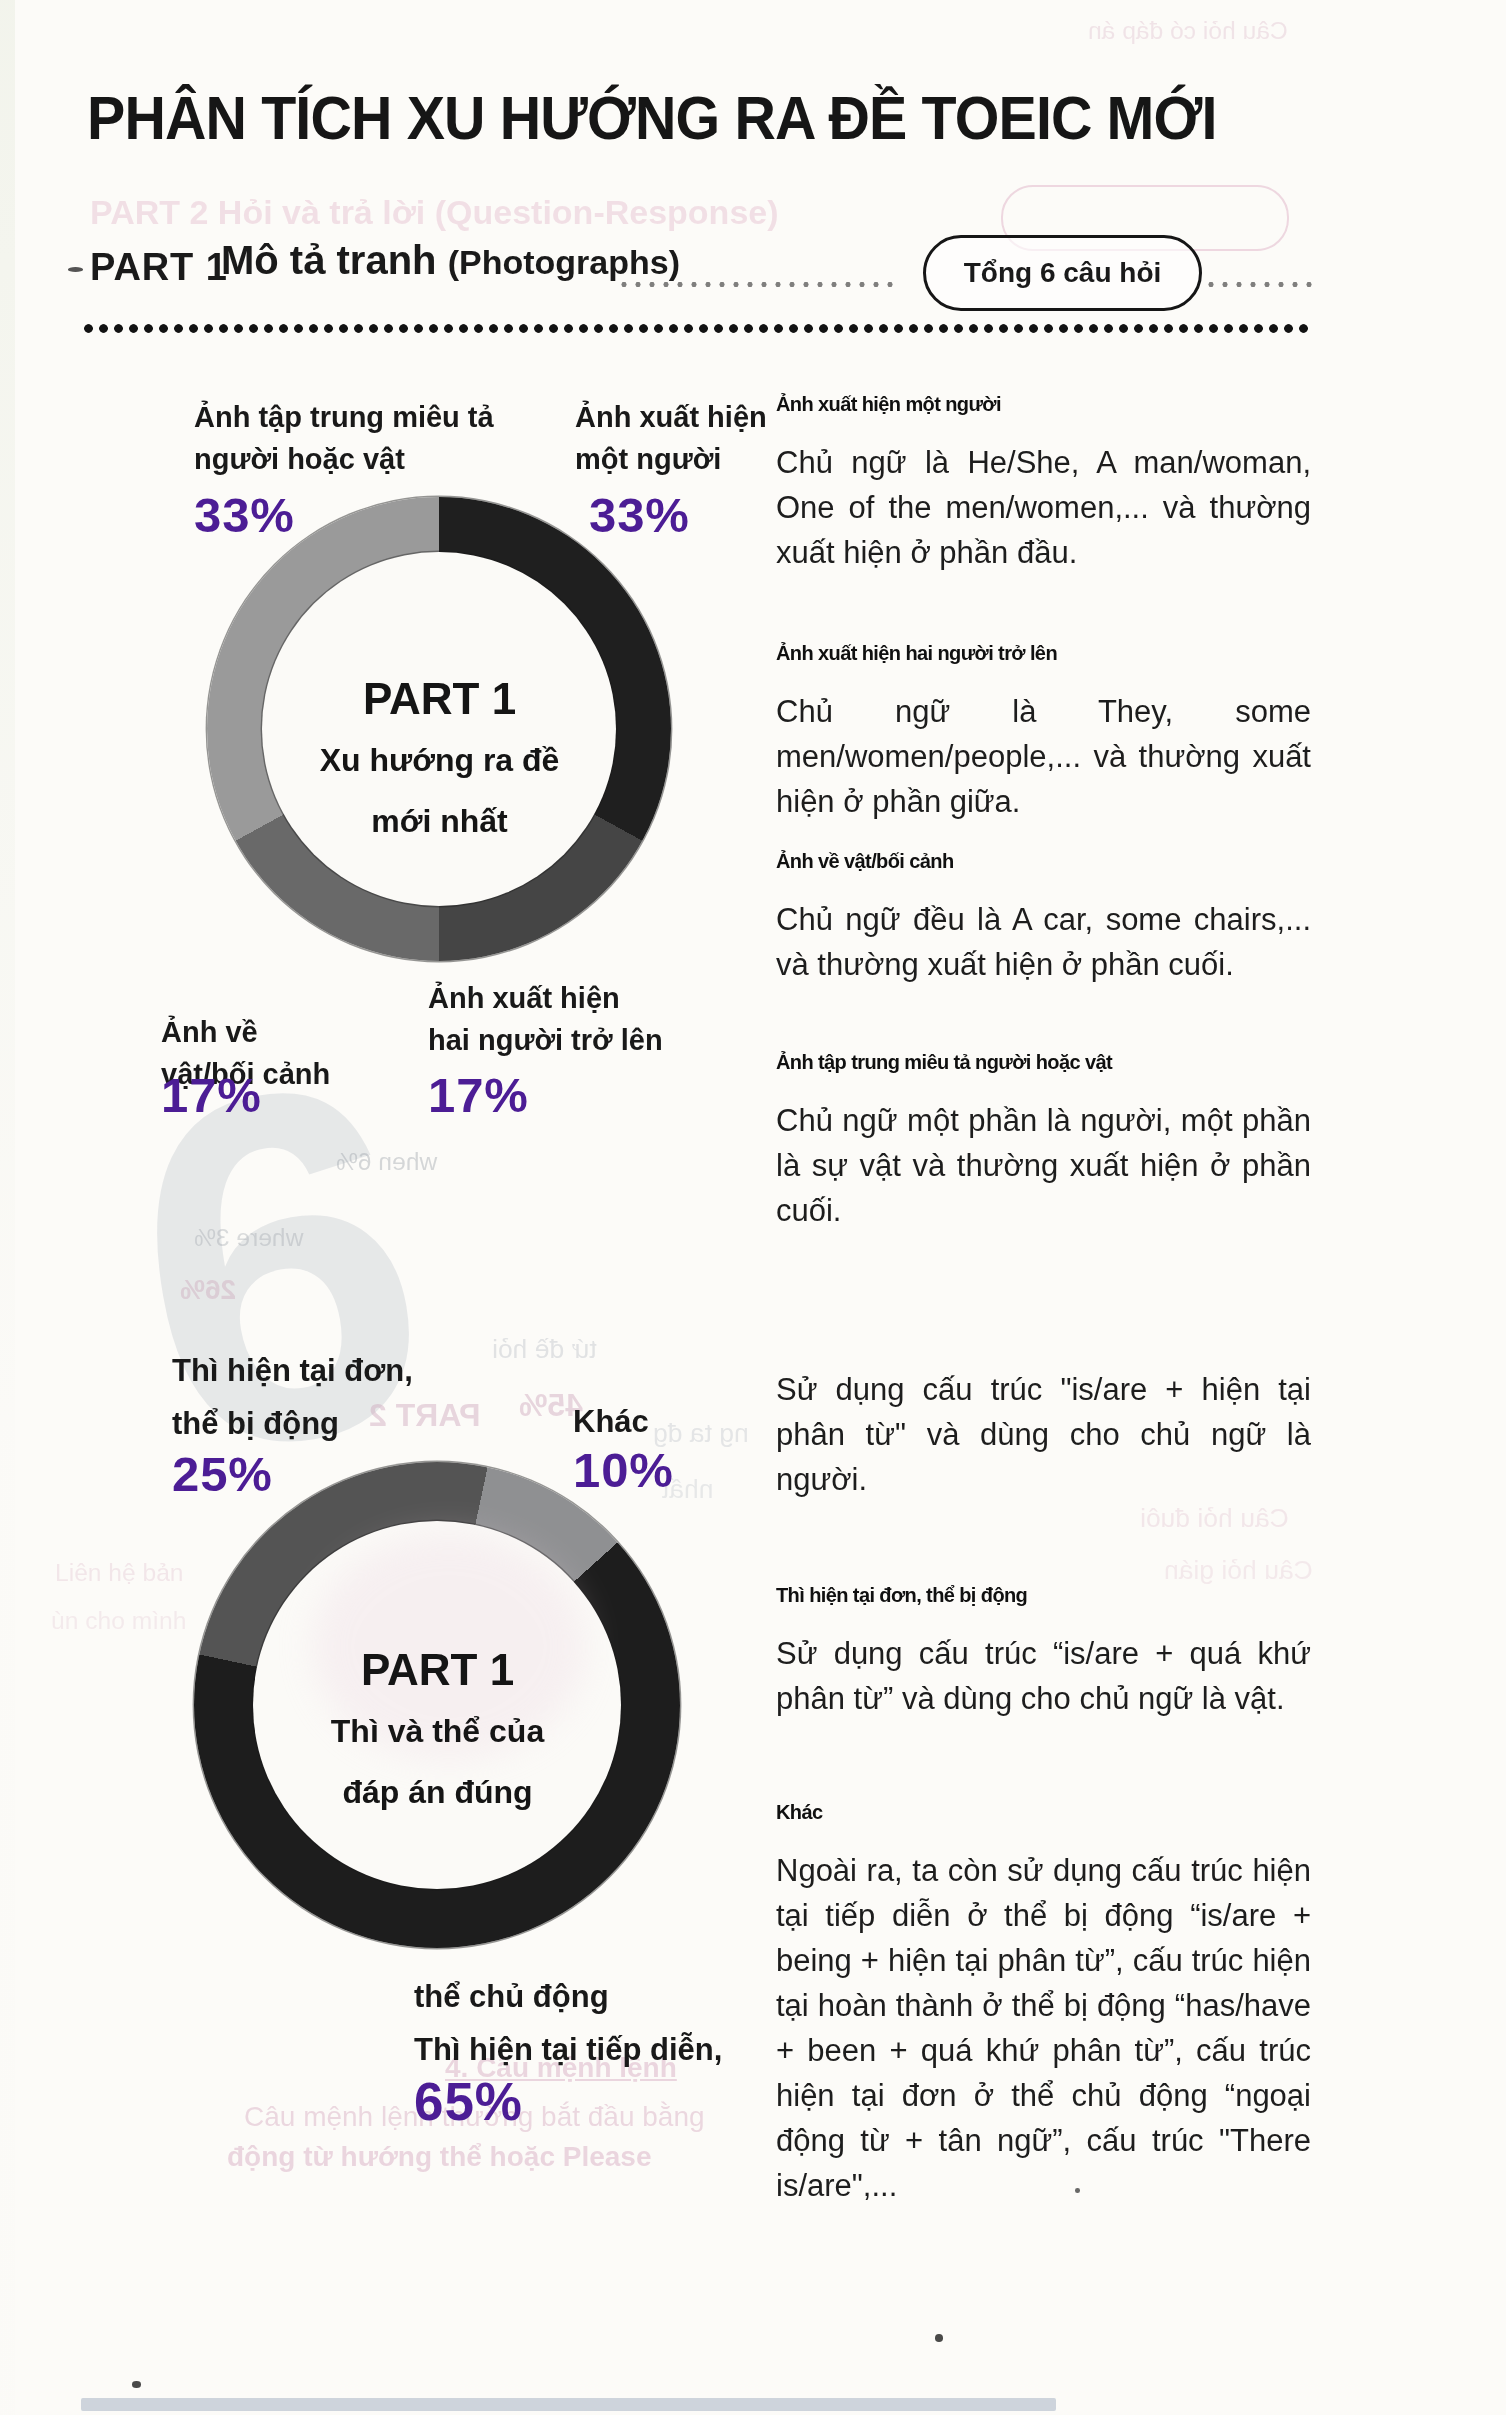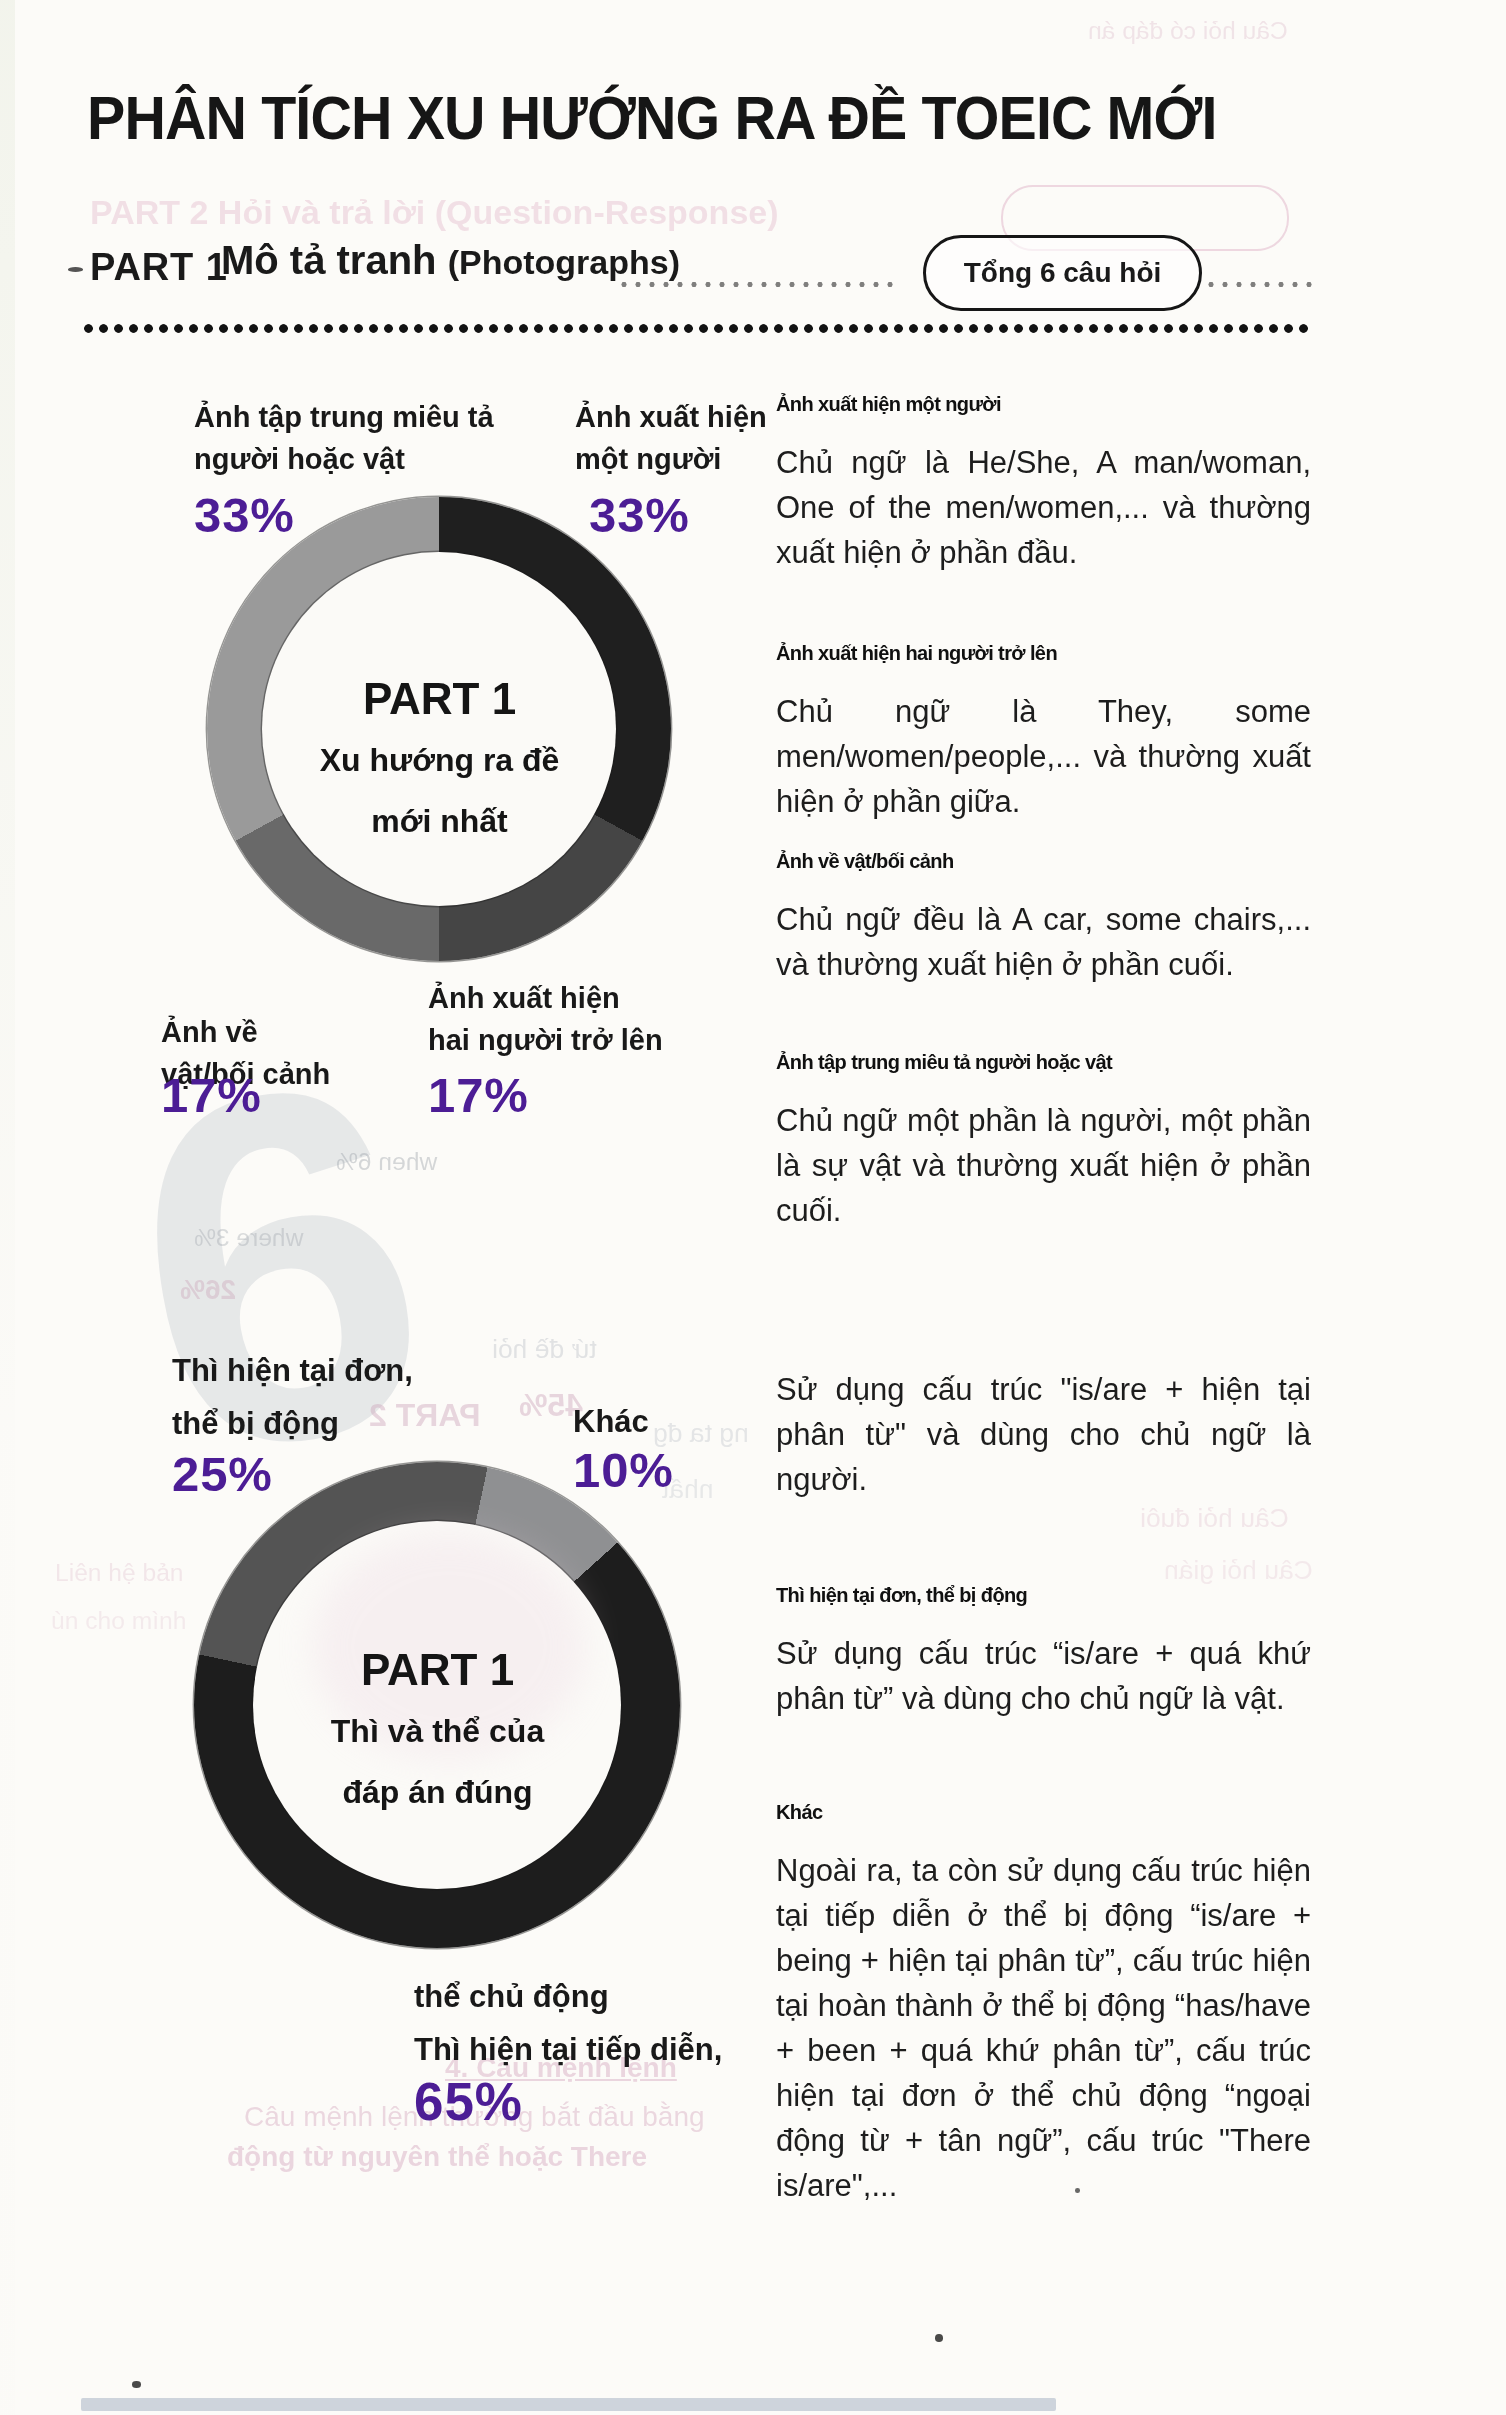--- a/index.html
+++ b/index.html
@@ -55,21 +55,21 @@
       <div class="ghost" style="left: 519px; top: 1389px; opacity: 0.45; color: rgb(207, 168, 189); font-size: 32px; font-weight: bold; transform: scaleX(-1);">45%</div>
       <div class="ghost" style="left: 653px; top: 1420px; opacity: 0.35; color: rgb(185, 190, 198); font-size: 26.5px; transform: scaleX(-1);">ng ta đg</div>
       <div class="ghost" style="left: 662px; top: 1476px; opacity: 0.3; color: rgb(185, 190, 198); font-size: 26.5px; transform: scaleX(-1);">nhất</div>
       <div class="ghost" style="left: 55px; top: 1561px; opacity: 0.3; color: rgb(220, 185, 201); font-size: 24.6px;">Liên hệ bản</div>
       <div class="ghost" style="left: 51px; top: 1609px; opacity: 0.25; color: rgb(220, 185, 201); font-size: 24.6px;">ùn cho mình</div>
       <div class="ghost" style="left: 1140px; top: 1505px; opacity: 0.3; color: rgb(220, 185, 201); font-size: 26.5px; transform: scaleX(-1);">Câu hỏi đuôi</div>
       <div class="ghost" style="left: 1164px; top: 1557px; opacity: 0.26; color: rgb(220, 185, 201); font-size: 26.5px; transform: scaleX(-1);">Câu hỏi gián</div>
       <div class="ghost" style="left: 312px; top: 1533px; opacity: 0.3; z-index: 6; filter: blur(17px); width: 274px; height: 227px; background: rgb(236, 215, 226); border-radius: 50%;"></div>
       <div class="ghost" style="left: 445px; top: 2054px; opacity: 0.45; color: rgb(213, 168, 191); font-size: 28px; font-weight: bold; text-decoration: underline;">4. Câu mệnh lệnh</div>
       <div class="ghost" style="left: 244px; top: 2103px; opacity: 0.42; color: rgb(213, 168, 191); font-size: 28px;">Câu mệnh lệnh thường bắt đầu bằng</div>
-      <div class="ghost" style="left: 227px; top: 2143px; opacity: 0.45; color: rgb(213, 168, 191); font-size: 28px; font-weight: bold;">động từ nguyên thể hoặc There</div>
+      <div class="ghost" style="left: 227px; top: 2143px; opacity: 0.45; color: rgb(213, 168, 191); font-size: 28px; font-weight: bold;">động từ hướng thể hoặc Please</div>
       <div class="ghost" style="left: 81px; top: 2398px; opacity: 0.8; width: 975px; height: 13.2px; background: rgb(194, 202, 212); border-radius: 1.9px;"></div>
       <div class="ghost" style="left: 68px; top: 267px; opacity: 0.8; width: 15px; height: 4.7px; background: rgb(42, 42, 42); border-radius: 50%;"></div>
       <div class="ghost" style="left: 433px; top: 1798px; opacity: 0.8; width: 5.7px; height: 10.4px; background: rgb(42, 42, 42); border-radius: 50%;"></div>
       <div class="ghost" style="left: 935px; top: 2334px; opacity: 0.85; width: 7.6px; height: 7.6px; background: rgb(42, 42, 42); border-radius: 50%;"></div>
       <div class="ghost" style="left: 132px; top: 2381px; opacity: 0.85; width: 8.5px; height: 6.6px; background: rgb(42, 42, 42); border-radius: 50%;"></div>
       <div class="ghost" style="left: 1075px; top: 2188px; opacity: 0.7; width: 4.7px; height: 4.7px; background: rgb(42, 42, 42); border-radius: 50%;"></div>
     </div>
 
   <div class="abs doc-title">PHÂN TÍCH XU HƯỚNG RA ĐỀ TOEIC MỚI</div>
   <div class="abs part-label">PART 1</div>

